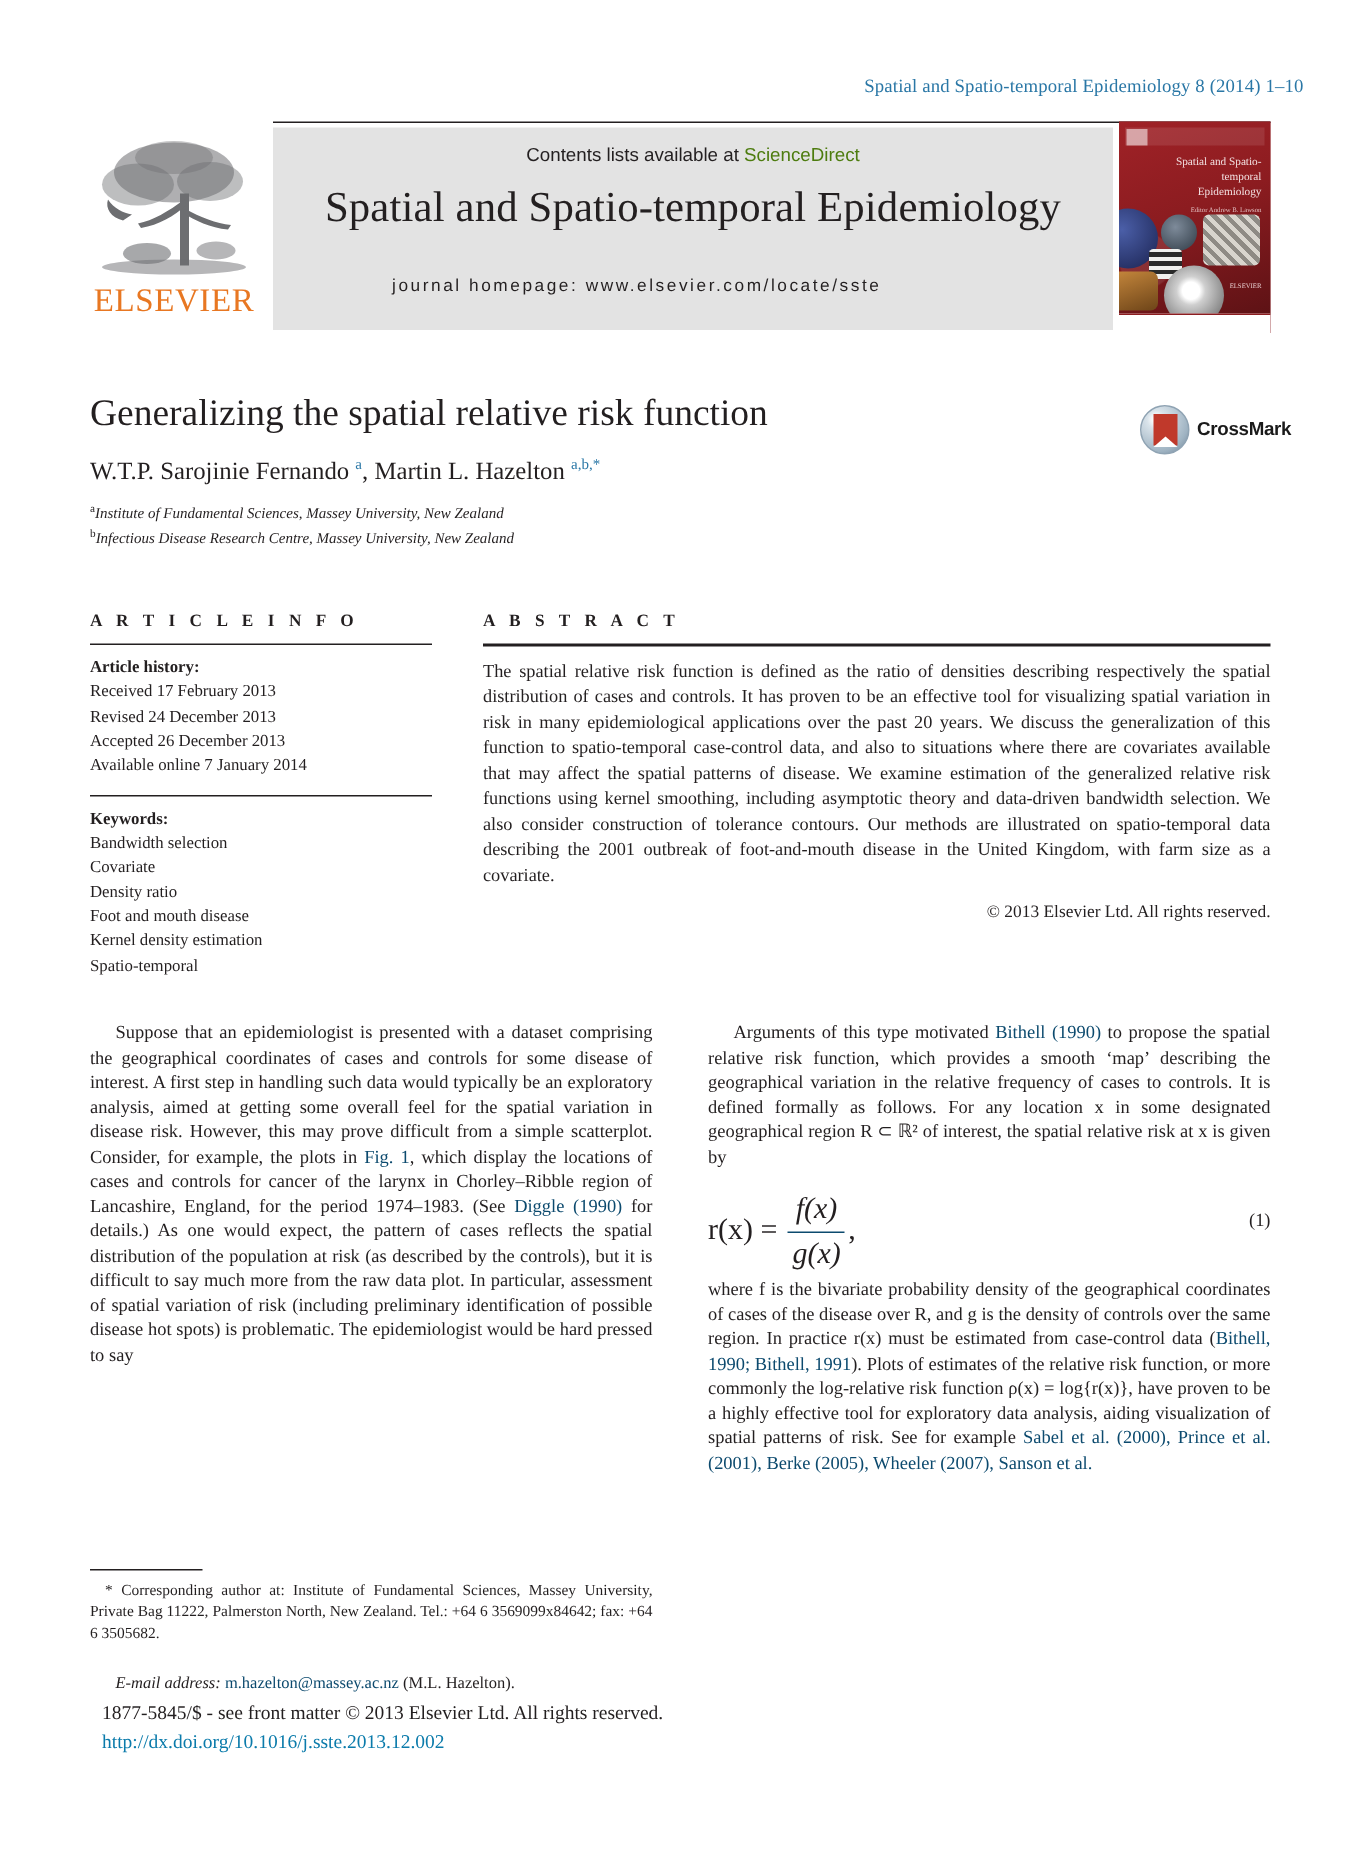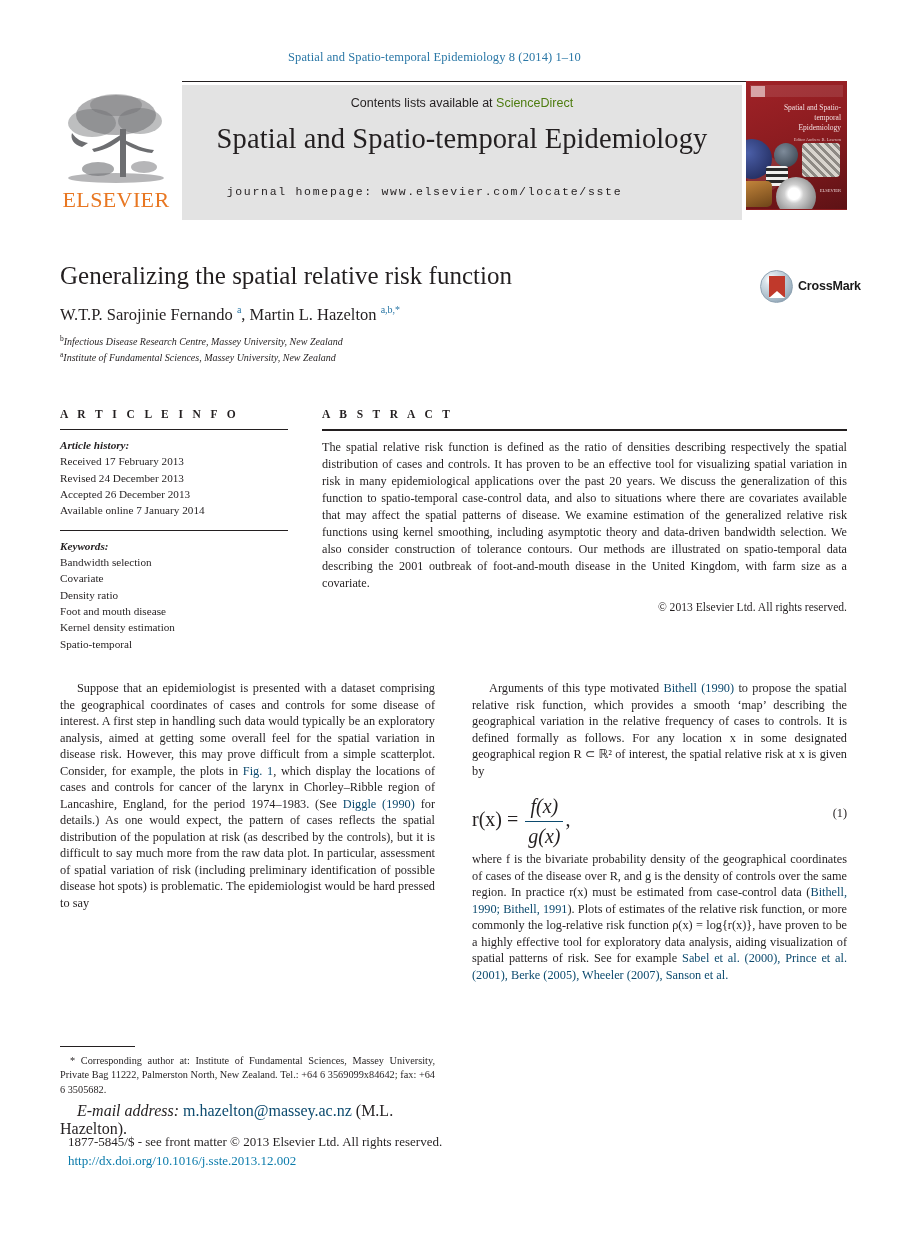--- a/index.html
+++ b/index.html
@@ -21,21 +21,21 @@
     left: 0; top: 0;
     width: 907px;
     height: 1238px;
   }
 
   
   .running-head {
     position: absolute;
     left: 0; top: 50px;
     width: 869px;
-    text-align: center;
+    text-align: right;
     font-size: 12.5px;
     color: #2a77a6;
     font-family: "Liberation Serif", serif;
     letter-spacing: 0.1px;
   }
 
   
   .masthead {
     position: absolute;
     left: 60px; top: 81px;
@@ -99,21 +99,21 @@
     font-family: "Liberation Serif", serif;
     font-size: 28.5px;
     color: #231f20;
     letter-spacing: 0.1px;
   }
   .journal-homepage {
     position: absolute;
     left: 0; top: 100px;
     width: 485px;
     text-align: center;
-    font-family: Liberation Mono, monospace;
+    font-family: Liberation Sans, sans-serif;
     font-size: 11.5px;
     color: #231f20;
     letter-spacing: 1.7px;
   }
   .cover-thumb {
     position: absolute;
     left: 686px; top: 0px;
     width: 101px;
     height: 141px;
     background: #8c1d20;
@@ -298,21 +298,20 @@
   }
   .hr-thin.wide { height: 1.5px; }
   .info-group {
     margin-top: 7px;
     font-family: "Liberation Serif", serif;
     font-size: 11.2px;
     line-height: 1.46;
     color: #231f20;
   }
   .info-group .lbl {
-    font-style: italic;
     font-weight: bold;
   }
   .info-divider {
     margin-top: 11px;
     height: 1px;
     background: #231f20;
     width: 100%;
   }
   .abstract-body {
     margin-top: 8px;
@@ -411,22 +410,22 @@
     background: #231f20;
     margin-bottom: 7px;
   }
   .fn-text {
     font-size: 10.3px;
     line-height: 1.40;
     text-align: justify;
     text-indent: 10px;
   }
   .fn-email {
-    margin-top: 5px;
-    font-size: 16px;
+    margin-top: 19px;
+    font-size: 11px;
     text-indent: 17px;
   }
   .fn-email .lbl { font-style: italic; }
   .footer {
     position: absolute;
     left: 68px; top: 1122px;
     width: 420px;
     font-family: "Liberation Serif", serif;
     font-size: 13px;
     line-height: 1.45;
@@ -495,22 +494,22 @@
     <div class="crossmark">
       <div class="crossmark-badge">
         <div class="crossmark-book"></div>
       </div>
       <div class="crossmark-label">CrossMark</div>
     </div>
 
     <h1 class="paper-title">Generalizing the spatial relative risk function</h1>
     <div class="authors">W.T.P. Sarojinie Fernando <sup>a</sup>, Martin L. Hazelton <sup>a,b,*</sup></div>
     <div class="affil">
+      <div><sup>a</sup><span>Institute of Fundamental Sciences, Massey University, New Zealand</span></div>
       <div><sup>b</sup><span>Infectious Disease Research Centre, Massey University, New Zealand</span></div>
-      <div><sup>a</sup><span>Institute of Fundamental Sciences, Massey University, New Zealand</span></div>
     </div>
   </div>
 
   <div class="info-abstract">
 
     <div class="col-info">
       <div class="sec-head">A R T I C L E  I N F O</div>
       <div class="hr-thin"></div>
       <div class="info-group">
         <div class="lbl">Article history:</div>

